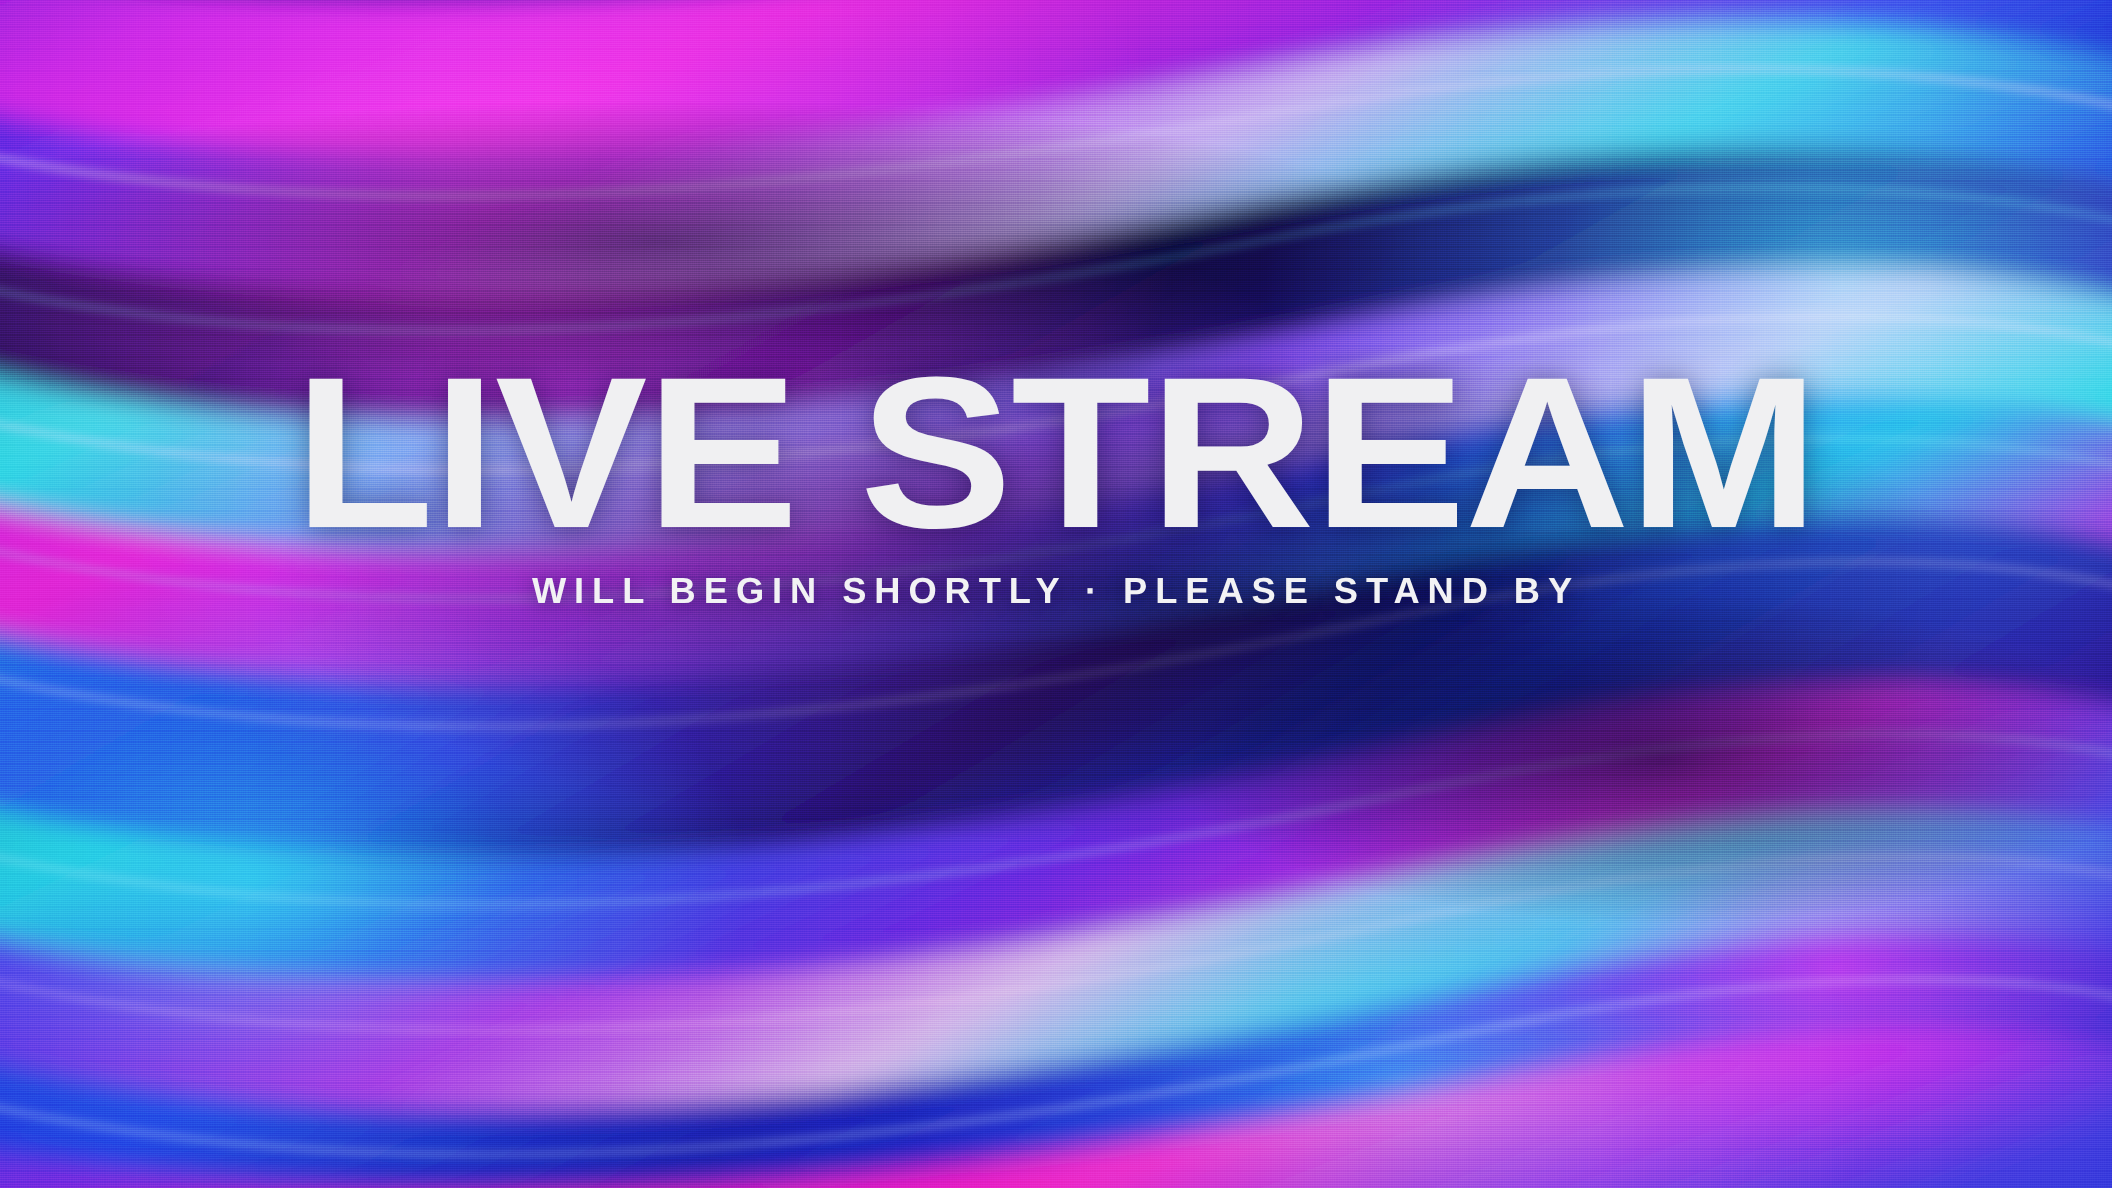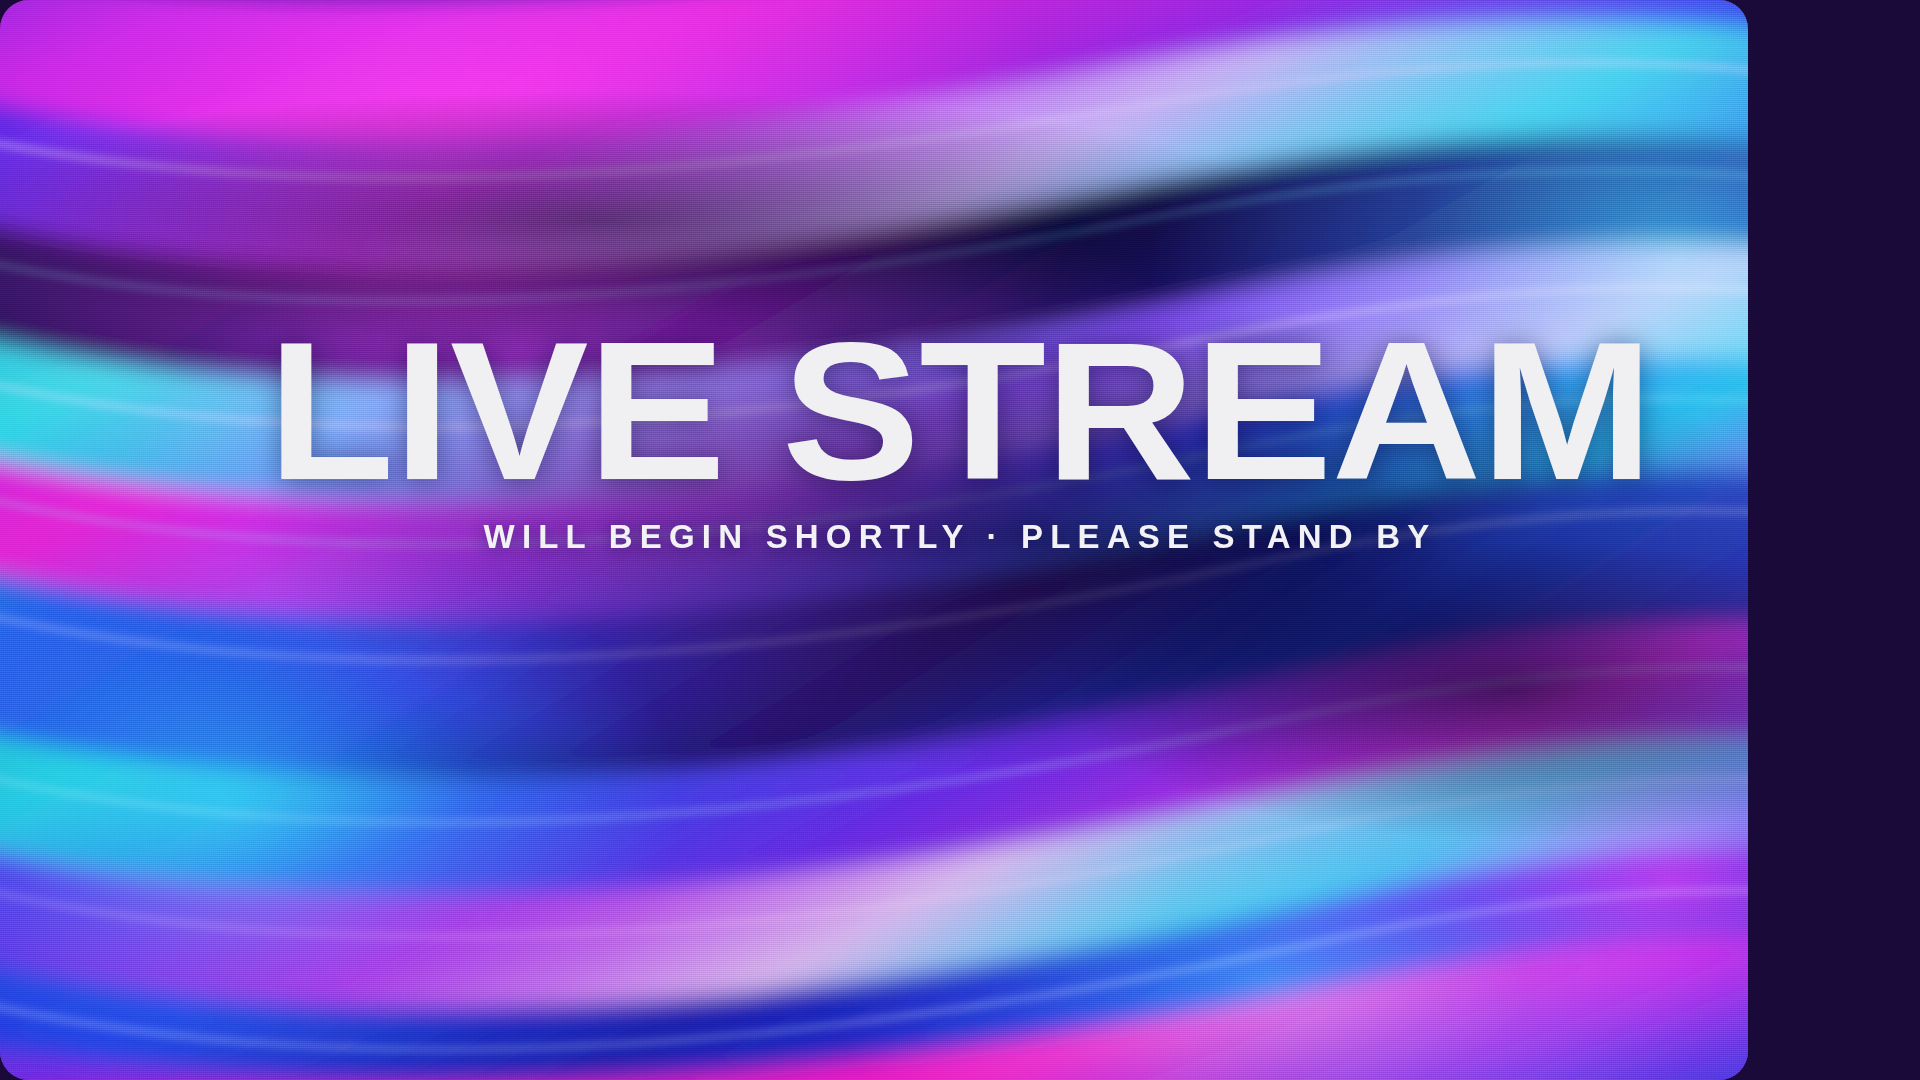--- a/index.html
+++ b/index.html
@@ -5,26 +5,25 @@
 <style>
   html, body {
     margin: 0;
     padding: 0;
     background: #1a0a3a;
   }
   * { box-sizing: border-box; }
 
   #stage {
     position: relative;
-    width: 1748px;
+    width: 1920px;
     height: 1080px;
     overflow: hidden;
     background: #ec4899;
     font-family: "Liberation Sans", sans-serif;
-    border-radius: 29px;
   }
 
   
   #bg-root {
     position: absolute;
     inset: 0;
     overflow: hidden;
   }
   #bg-svg {
     position: absolute;

